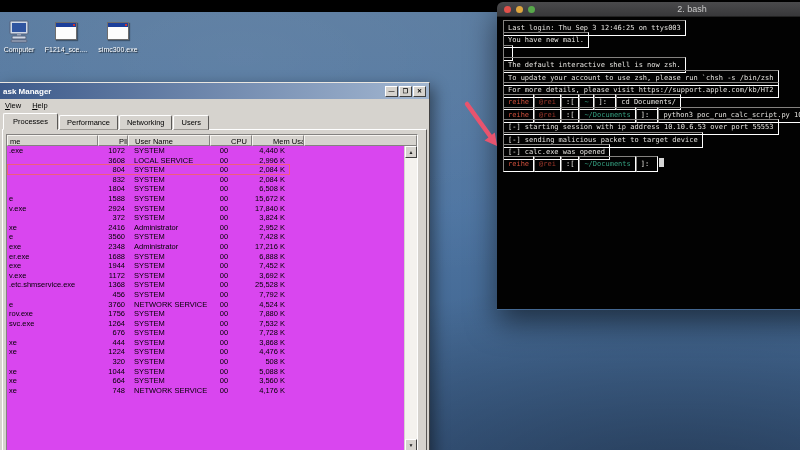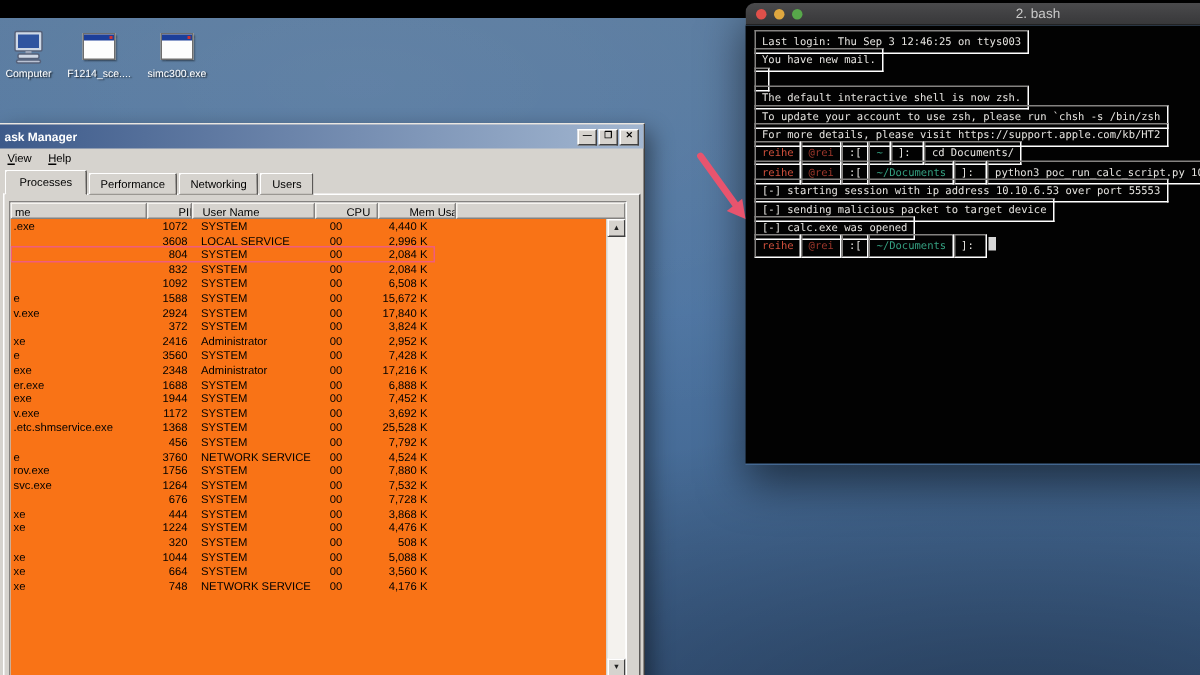--- a/index.html
+++ b/index.html
@@ -49,21 +49,21 @@
   .tm-header { display:flex; height:11px; flex:0 0 11px; background:#d6d3ce; }
   .hcell { border:1px solid; border-color:#f6f4f0 #848280 #848280 #f6f4f0; padding:1px 20px;
            overflow:hidden; white-space:nowrap; }
   .c-name { width:91px; padding-left:2px; }
   .c-pid  { width:30px; text-align:right; padding-right:3px; }
   .c-user { width:82px; padding-left:6px; }
   .c-cpu  { width:28px; text-align:center; }
   .c-mem  { width:52px; text-align:right; padding-right:5px; }
   .c-fill { flex:1; }
   .tm-bodywrap { flex:1; display:flex; min-height:0; }
-  .tm-rows { flex:1; background:#f97316; overflow:hidden; position:relative; }
+  .tm-rows { flex:1; background:#d946ef; overflow:hidden; position:relative; }
   .prow { display:flex; height:9.6px; line-height:9.5px; position:relative; }
   .prow .cell { overflow:hidden; white-space:nowrap; }
   .rowhl { position:absolute; left:0; top:-1px; height:11px; width:283px;
            border:1px solid var(--highlight-red); pointer-events:none; }
   .tm-scroll { width:13px; flex:0 0 13px; background:#f4f2ee; border-left:1px solid #d6d3ce;
                display:flex; flex-direction:column; justify-content:space-between; }
   .sbtn { height:12px; background:#d6d3ce; border:1px solid; border-color:#ffffff #404040 #404040 #ffffff;
           font-size:5px; line-height:10px; text-align:center; color:#222; }
   .tm-footer { height:24px; flex:0 0 24px; display:flex; align-items:center;
                justify-content:flex-end; padding:0 9px 2px 3px;font-weight:bold; }
@@ -186,21 +186,21 @@
               </div>
               <div class="prow">
                 <span class="cell c-name"></span>
                 <span class="cell c-pid">832</span>
                 <span class="cell c-user">SYSTEM</span>
                 <span class="cell c-cpu">00</span>
                 <span class="cell c-mem">2,084 K</span>
               </div>
               <div class="prow">
                 <span class="cell c-name"></span>
-                <span class="cell c-pid">1092</span>
+                <span class="cell c-pid">1804</span>
                 <span class="cell c-user">SYSTEM</span>
                 <span class="cell c-cpu">00</span>
                 <span class="cell c-mem">6,508 K</span>
               </div>
               <div class="prow">
                 <span class="cell c-name">e</span>
                 <span class="cell c-pid">1588</span>
                 <span class="cell c-user">SYSTEM</span>
                 <span class="cell c-cpu">00</span>
                 <span class="cell c-mem">15,672 K</span>

